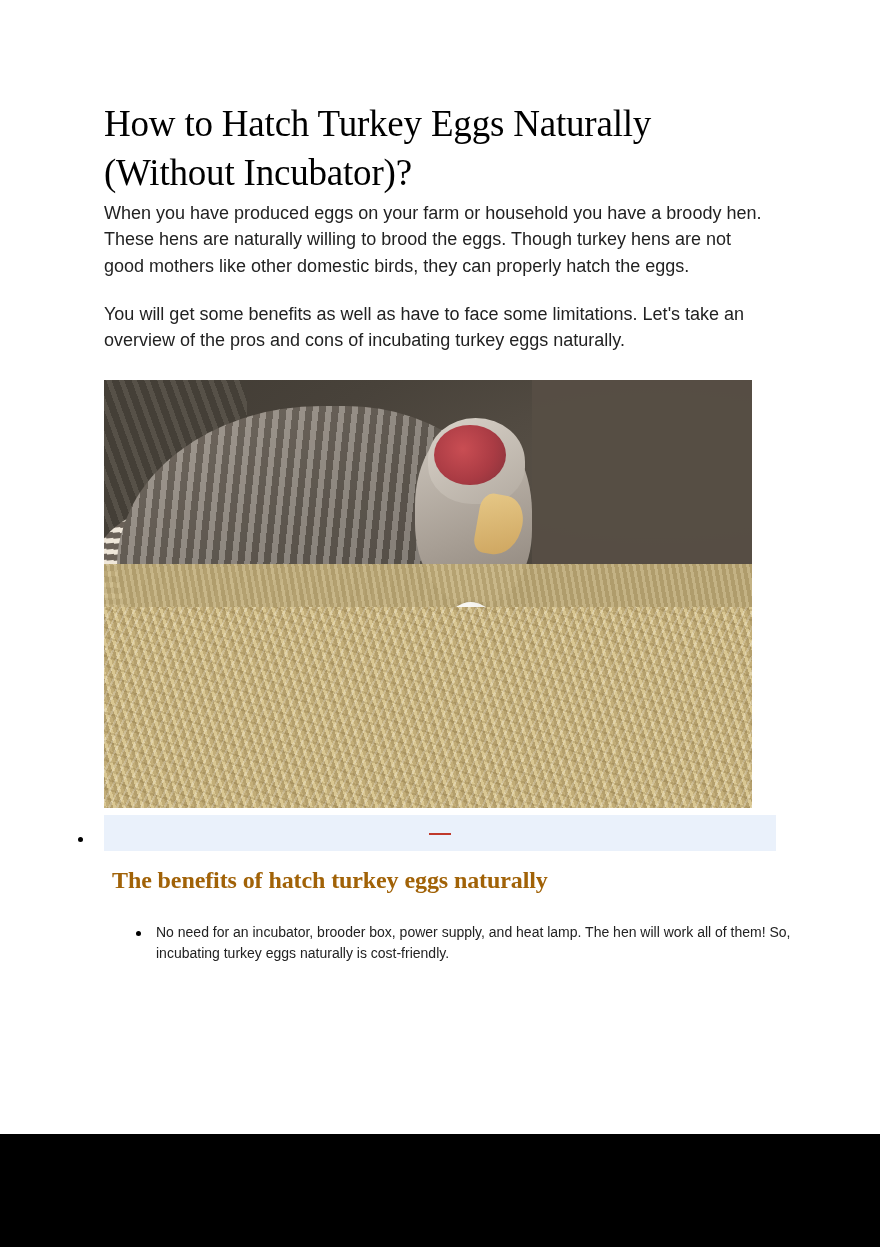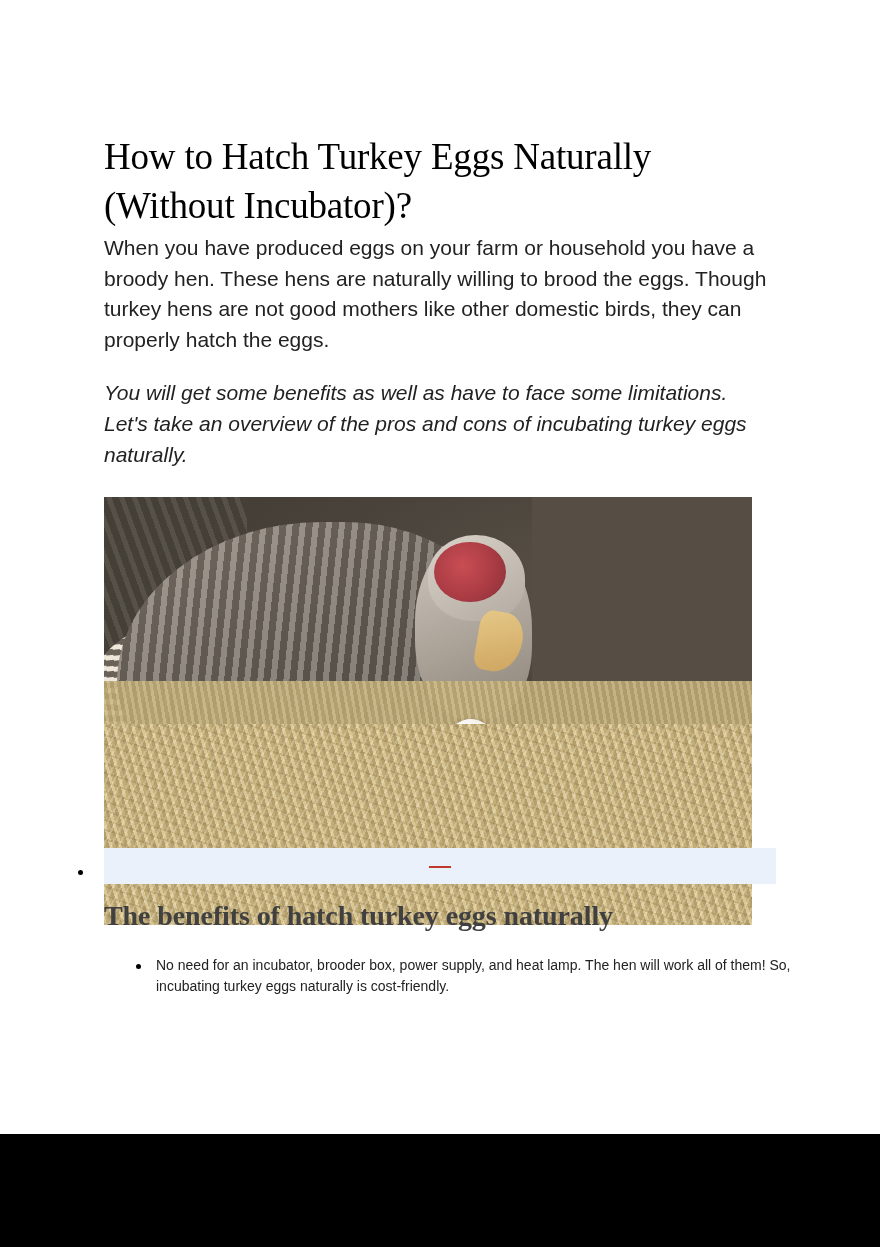--- a/index.html
+++ b/index.html
@@ -14,47 +14,45 @@
     overflow: hidden;
     font-family: "Liberation Sans", sans-serif;
   }
   .page {
     position: absolute;
     left: 0;
     top: 0;
     width: 852px;
     height: 1134px;
     background: #ffffff;
-    margin-top: 33px;
   }
   .content {
     position: absolute;
     left: 104px;
     top: 100px;
     width: 672px;
   }
   .doc-title {
     font-family: "Liberation Serif", serif;
     font-size: 37px;
     line-height: 1.32;
     color: #000000;
     font-weight: normal;
     margin: 0 0 2px 0;
     letter-spacing: -0.2px;
   }
   .para {
     font-family: "Liberation Sans", sans-serif;
-    font-size: 21px;
+    font-size: 18px;
     line-height: 1.47;
     color: #222222;
     margin: 0;
   }
   .para + .para {
     margin-top: 22px;
-    font-style: italic;
   }
   .photo-wrap {
     margin-top: 26px;
     width: 648px;
     height: 428px;
     overflow: hidden;
     position: relative;
     background: #6d6a63;
   }
   
@@ -222,27 +220,27 @@
     position: absolute;
     left: 78px;
     top: 837px;
     width: 5px;
     height: 5px;
     border-radius: 50%;
     background: #000000;
   }
   .section-head {
     position: absolute;
-    left: 104px;
+    left: 112px;
     top: 867px;
     width: 672px;
     font-family: "Liberation Serif", serif;
-    font-size: 28px;
+    font-size: 24px;
     font-weight: bold;
-    color: #404040;
+    color: #a16207;
     margin: 0;
     letter-spacing: -0.1px;
   }
   .benefit-list {
     position: absolute;
     left: 104px;
     top: 922px;
     width: 672px;
     margin: 0;
     padding: 0 0 0 52px;

